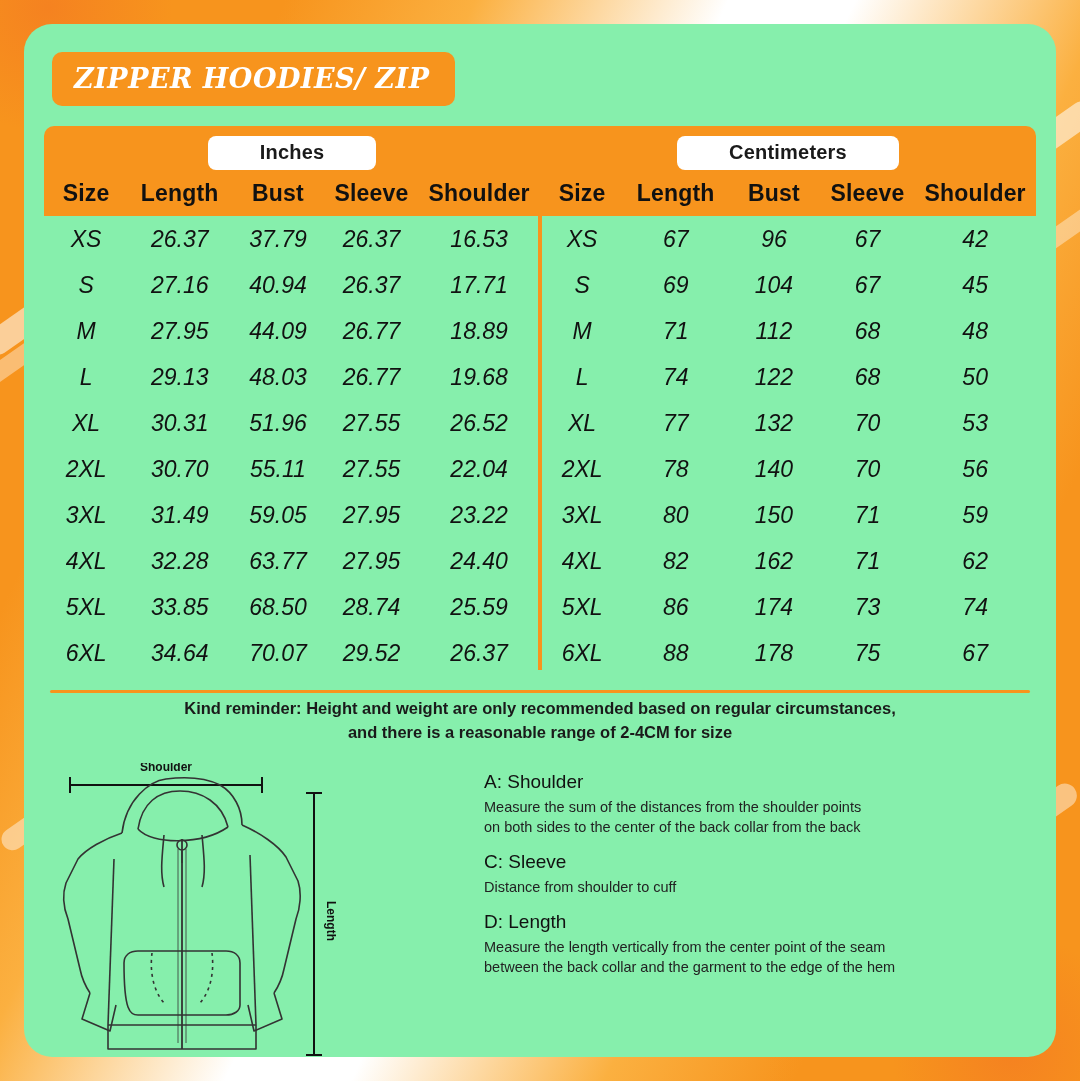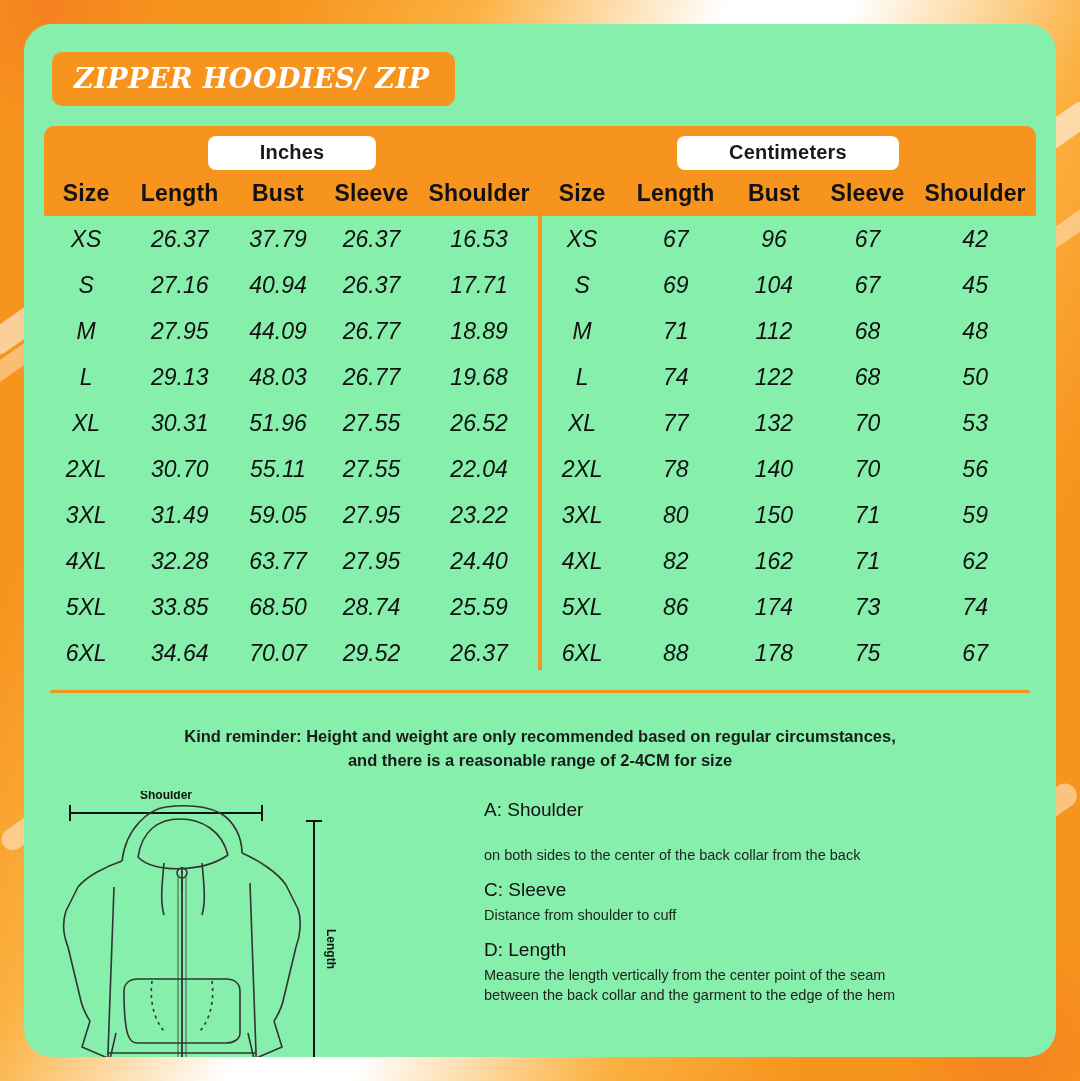--- a/index.html
+++ b/index.html
@@ -150,21 +150,21 @@
     border-radius: 2px;
   }
 
   
   .reminder {
     text-align: center;
     font-size: 16.5px;
     font-weight: 700;
     color: #1a1a1a;
     line-height: 1.45;
-    margin-top: 32px;
+    margin-top: 4px;
     padding: 0 22px;
   }
 
   
   .bottom {
     display: flex;
     margin-top: 18px;
     padding: 0 8px;
   }
   .figure { width: 420px; position: relative; }
@@ -450,21 +450,21 @@
             <path d="M100 190 C98 206 100 226 112 240" stroke-dasharray="3 4"></path>
             <path d="M160 190 C162 206 160 226 148 240" stroke-dasharray="3 4"></path>
           </g>
         </svg>
       </div>
 
       <div class="measure-list">
         <div class="m-item">
           <div class="m-title">A: Shoulder</div>
           <div class="m-desc">
-            <br>
+            <span>Measure the sum of the distances from the shoulder points</span><br>
             <span>on both sides to the center of the back collar from the back</span>
           </div>
         </div>
         <div class="m-item">
           <div class="m-title">C: Sleeve</div>
           <div class="m-desc">
             <span>Distance from shoulder to cuff</span>
           </div>
         </div>
         <div class="m-item">

